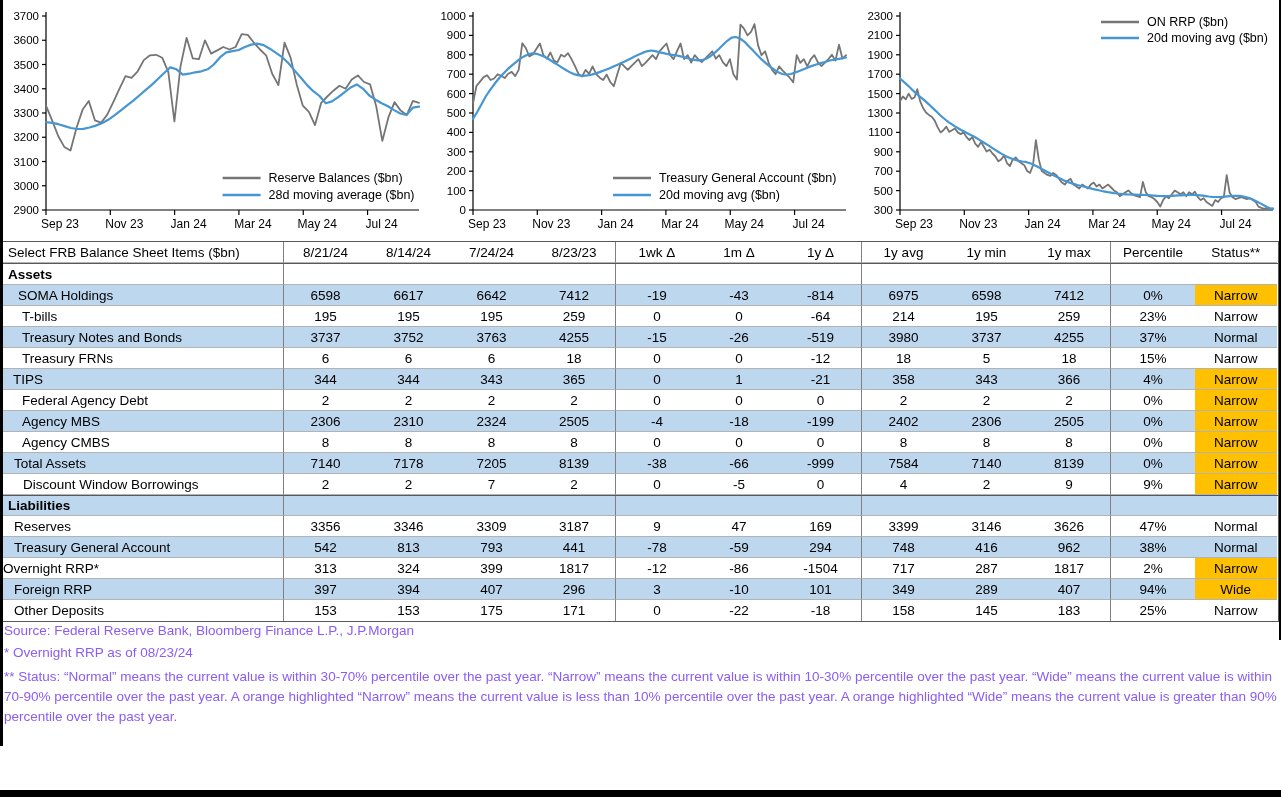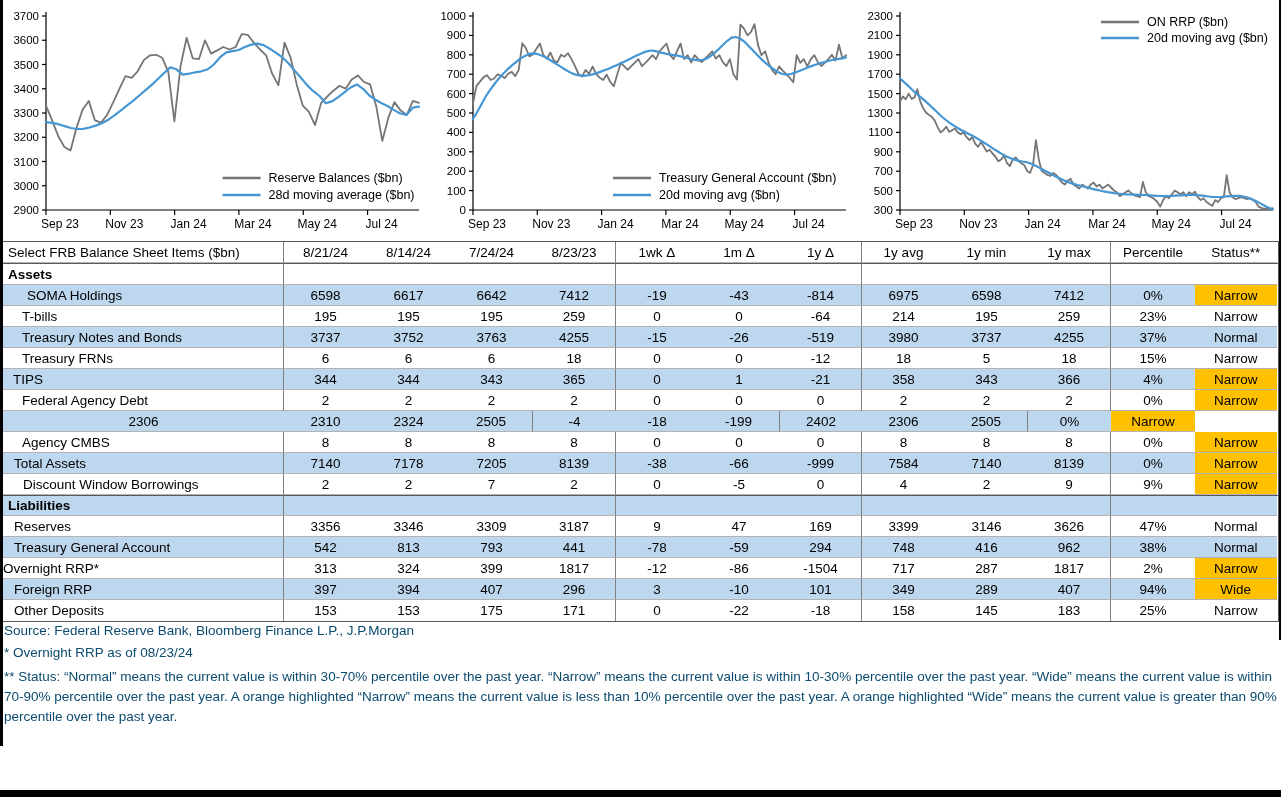--- a/index.html
+++ b/index.html
@@ -18,21 +18,21 @@
   .trow.header { height:22px; border-bottom:1.5px solid #595959; }
   .trow.liab-top { border-top:1.5px solid #595959; }
   .tcell { font-size:13.5px; color:#000; display:flex; align-items:center; justify-content:center; border-bottom:1px solid #b3b3b3; overflow:hidden; white-space:nowrap; }
   .trow:last-child .tcell { border-bottom:none; }
   .tcell.lbl { justify-content:flex-start; }
   .tcell.ge { border-right:1.5px solid #808080; }
   .bold { font-weight:bold; }
   .bg-blue { background:#BDD7EE; }
   .bg-orange { background:#FFC000; }
 
-  .footnotes { position:absolute; left:4px; top:623px; width:1273px; color:#0c4a6e; }
+  .footnotes { position:absolute; left:4px; top:623px; width:1273px; color:#8b5cf6; }
   .fn { font-size:13.5px; margin-bottom:7px; }
   .fn-status { line-height:20px; margin-bottom:0; }
 </style>
 </head>
 <body>
 
 <div class="page">
 
   <div class="charts-row">
     <svg id="chart0" width="427" height="236">
@@ -190,21 +190,21 @@
         <div class="tcell"></div>
         <div class="tcell"></div>
         <div class="tcell ge"></div>
         <div class="tcell"></div>
         <div class="tcell"></div>
         <div class="tcell ge"></div>
         <div class="tcell"></div>
         <div class="tcell"></div>
       </div>
       <div class="trow">
-        <div class="tcell ge lbl bg-blue" style="padding-left: 24px;">SOMA Holdings</div>
+        <div class="tcell ge lbl bg-blue" style="padding-left: 15px;">SOMA Holdings</div>
         <div class="tcell bg-blue">6598</div>
         <div class="tcell bg-blue">6617</div>
         <div class="tcell bg-blue">6642</div>
         <div class="tcell ge bg-blue">7412</div>
         <div class="tcell bg-blue">-19</div>
         <div class="tcell bg-blue">-43</div>
         <div class="tcell ge bg-blue">-814</div>
         <div class="tcell bg-blue">6975</div>
         <div class="tcell bg-blue">6598</div>
         <div class="tcell ge bg-blue">7412</div>
@@ -280,20 +280,21 @@
         <div class="tcell">0</div>
         <div class="tcell">0</div>
         <div class="tcell ge">0</div>
         <div class="tcell">2</div>
         <div class="tcell">2</div>
         <div class="tcell ge">2</div>
         <div class="tcell">0%</div>
         <div class="tcell bg-orange">Narrow</div>
       </div>
       <div class="trow">
+        <div class="tcell ge lbl bg-blue" style="padding-left: 19px;">Agency MBS</div>
         <div class="tcell bg-blue">2306</div>
         <div class="tcell bg-blue">2310</div>
         <div class="tcell bg-blue">2324</div>
         <div class="tcell ge bg-blue">2505</div>
         <div class="tcell bg-blue">-4</div>
         <div class="tcell bg-blue">-18</div>
         <div class="tcell ge bg-blue">-199</div>
         <div class="tcell bg-blue">2402</div>
         <div class="tcell bg-blue">2306</div>
         <div class="tcell ge bg-blue">2505</div>

